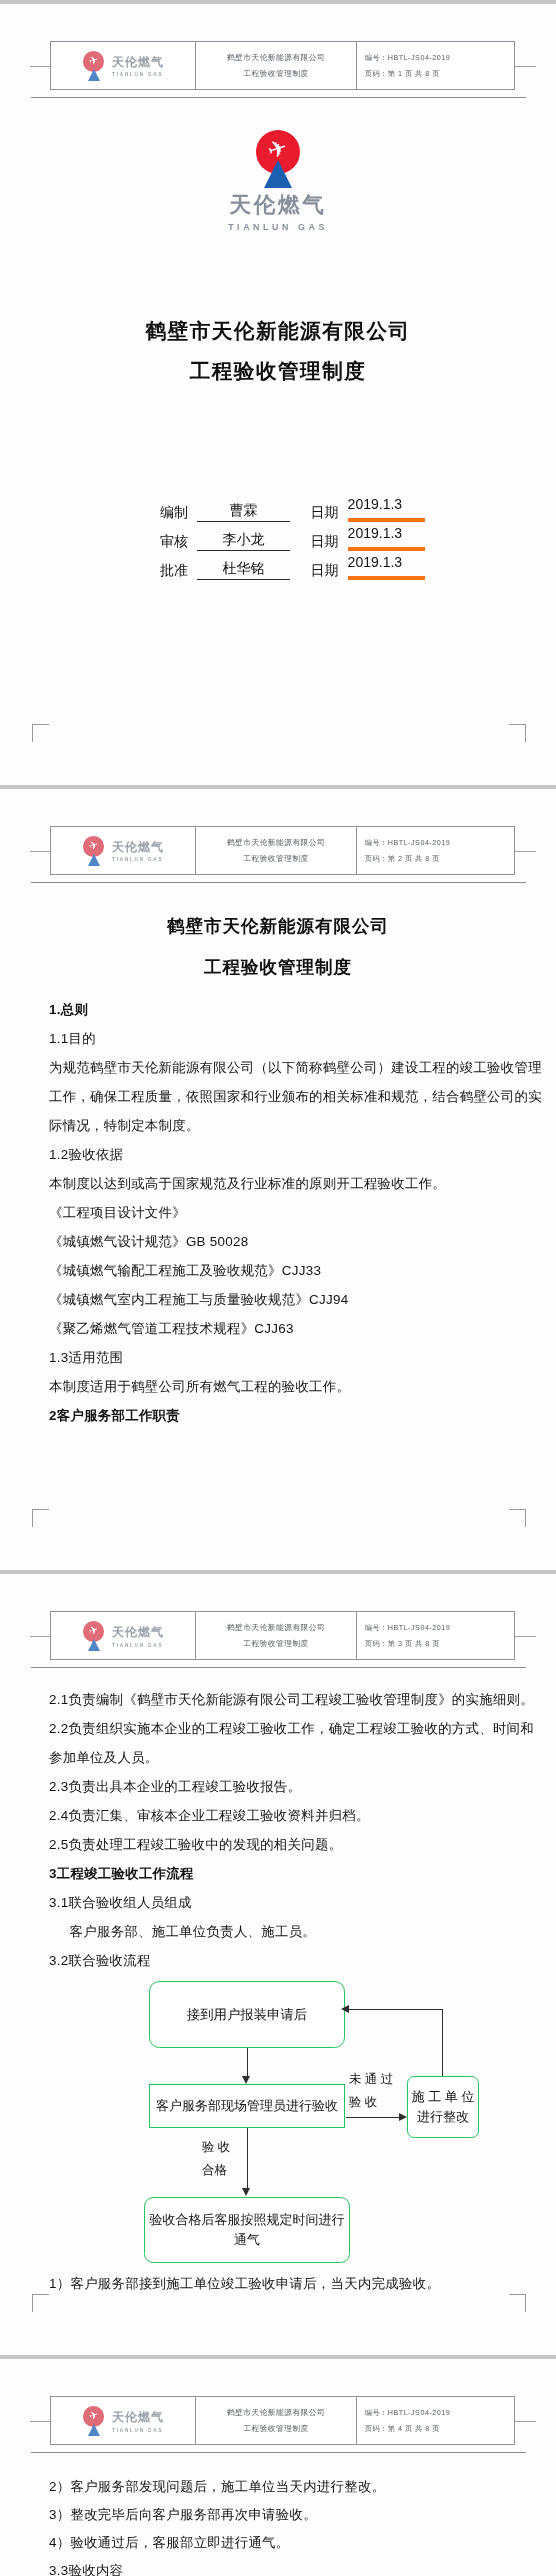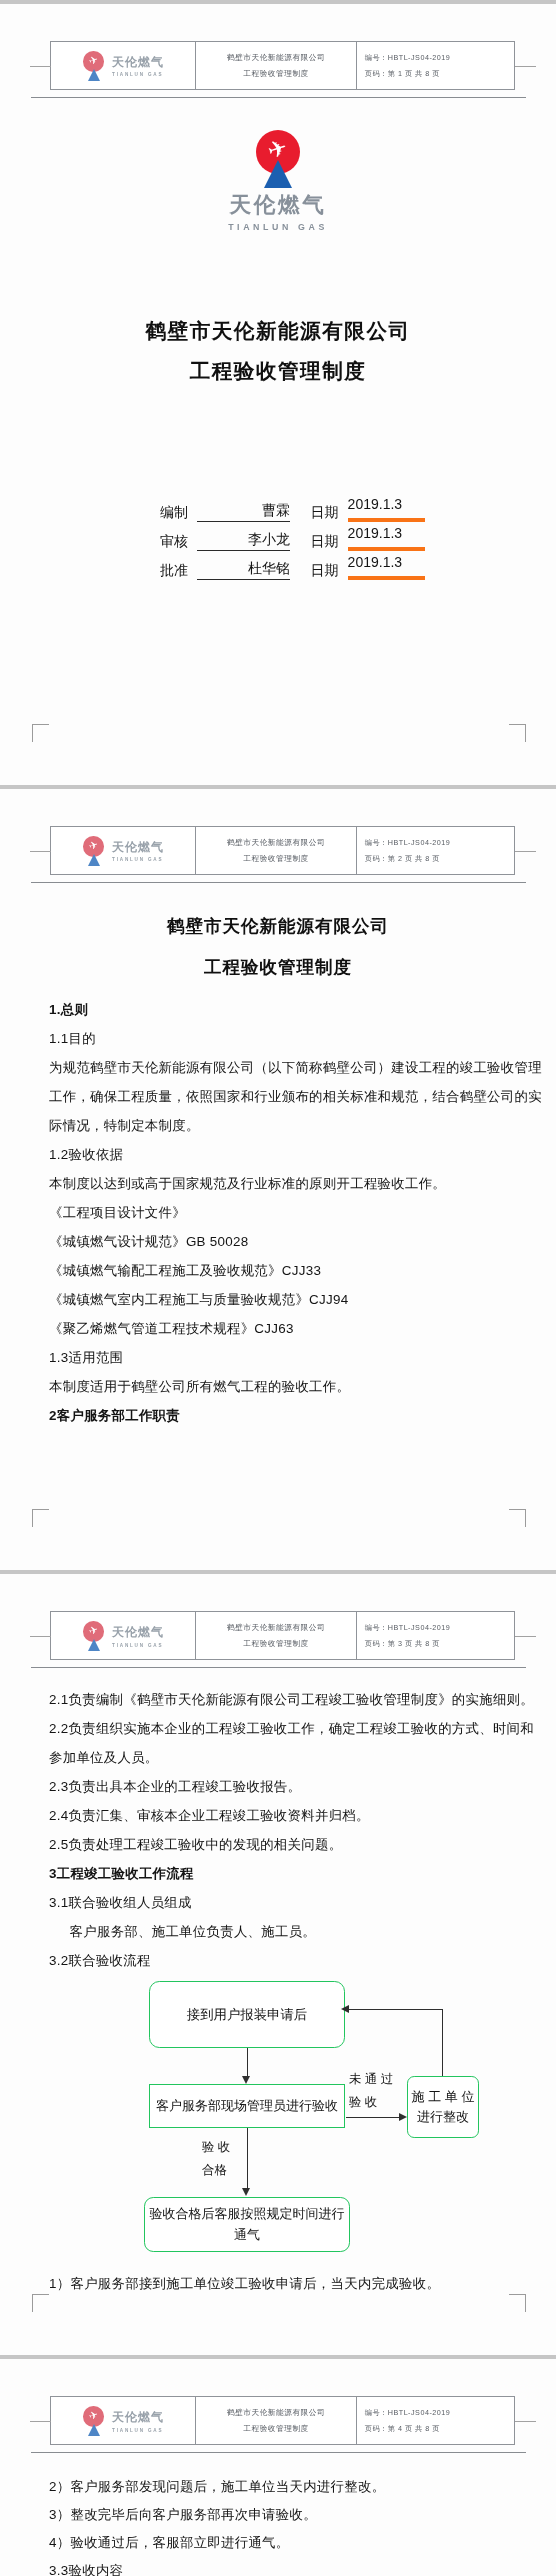--- a/index.html
+++ b/index.html
@@ -42,37 +42,37 @@
   .bl-c{position:absolute;left:8.8px;top:0;width:44px;height:44px;border-radius:50%;background:#e81c2e;display:flex;align-items:center;justify-content:center;}
   .bl-p{color:#fff;font-size:23px;transform:rotate(-18deg);margin-top:-5.2px;}
   .bl-t{position:absolute;left:16.5px;top:30px;width:0;height:0;border-left:14px solid transparent;border-right:14px solid transparent;border-bottom:28px solid #1b5fb0;}
   .bl-cn{font-size:21.6px;font-weight:bold;color:#87909a;letter-spacing:2.6px;margin-top:2.1px;}
   .bl-en{font-size:8.8px;font-weight:bold;color:#87909a;letter-spacing:3.6px;margin-top:3.1px;}
   .p1-company{position:absolute;top:313px;width:556px;text-align:center;font-size:20.6px;font-weight:bold;color:#101010;letter-spacing:1.5px;}
   .p1-title{position:absolute;top:353px;width:556px;text-align:center;font-size:20.6px;font-weight:bold;color:#101010;letter-spacing:1.5px;}
   .signs{position:absolute;top:489px;left:160px;}
   .srow{display:flex;align-items:flex-end;height:29px;font-size:14px;color:#141414;}
   .slabel{width:37px;}
-  .sval{width:93px;border-bottom:1px solid #2a2a2a;text-align:right;margin-right:20.6px;padding-bottom:1px;}
+  .sval{width:93px;border-bottom:1px solid #2a2a2a;text-align:center;margin-right:20.6px;padding-bottom:1px;}
   .sdlabel{width:37px;}
   .sdate{width:77px;border-bottom:4px solid #f97316;text-align:left;padding-bottom:6px;}
 
   
   .p2-company{position:absolute;top:125px;width:556px;text-align:center;font-size:17.5px;font-weight:bold;color:#101010;letter-spacing:1px;}
   .p2-title{position:absolute;top:166px;width:556px;text-align:center;font-size:17.5px;font-weight:bold;color:#101010;letter-spacing:1px;}
   .p2 .textcol{top:206px;}
 
   
   .p3 .textcol{top:111px;}
   .flow{position:absolute;left:0;top:407px;width:556px;height:289px;}
   .fx{position:absolute;box-sizing:border-box;border:1px solid #22c55e;background:#fff;display:flex;align-items:center;justify-content:center;text-align:center;font-size:13.4px;color:#141414;}
   .fb1{left:149px;top:0;width:196px;height:67px;border-radius:10.3px;}
   .fb2{left:149px;top:103px;width:196px;height:44px;border-radius:0;font-size:13px;}
   .fb3{left:407px;top:95px;width:72px;height:62px;border-radius:7.2px;flex-direction:column;font-size:13px;line-height:20.6px;}
-  .fb4{left:144px;top:216px;width:206px;height:55px;border-radius:9.3px;flex-direction:column;font-size:13px;line-height:20.6px;}
+  .fb4{left:144px;top:216px;width:206px;height:66px;border-radius:9.3px;flex-direction:column;font-size:13px;line-height:20.6px;}
   .fl{position:absolute;background:#2f2f2f;}
   .fl-v1{left:247px;top:67px;width:1px;height:29px;}
   .fl-h1{left:346px;top:136px;width:54px;height:1px;}
   .fl-v2{left:442px;top:28px;width:1px;height:67px;}
   .fl-h2{left:349px;top:28px;width:94px;height:1px;}
   .fl-v3{left:247px;top:147px;width:1px;height:61px;}
   .fa{position:absolute;width:0;height:0;}
   .fa-d1{left:242px;top:95px;border-left:4.6px solid transparent;border-right:4.6px solid transparent;border-top:8.2px solid #2f2f2f;}
   .fa-r{left:399px;top:132px;border-top:4.6px solid transparent;border-bottom:4.6px solid transparent;border-left:8.2px solid #2f2f2f;}
   .fa-l{left:341px;top:24px;border-top:4.6px solid transparent;border-bottom:4.6px solid transparent;border-right:8.2px solid #2f2f2f;}

